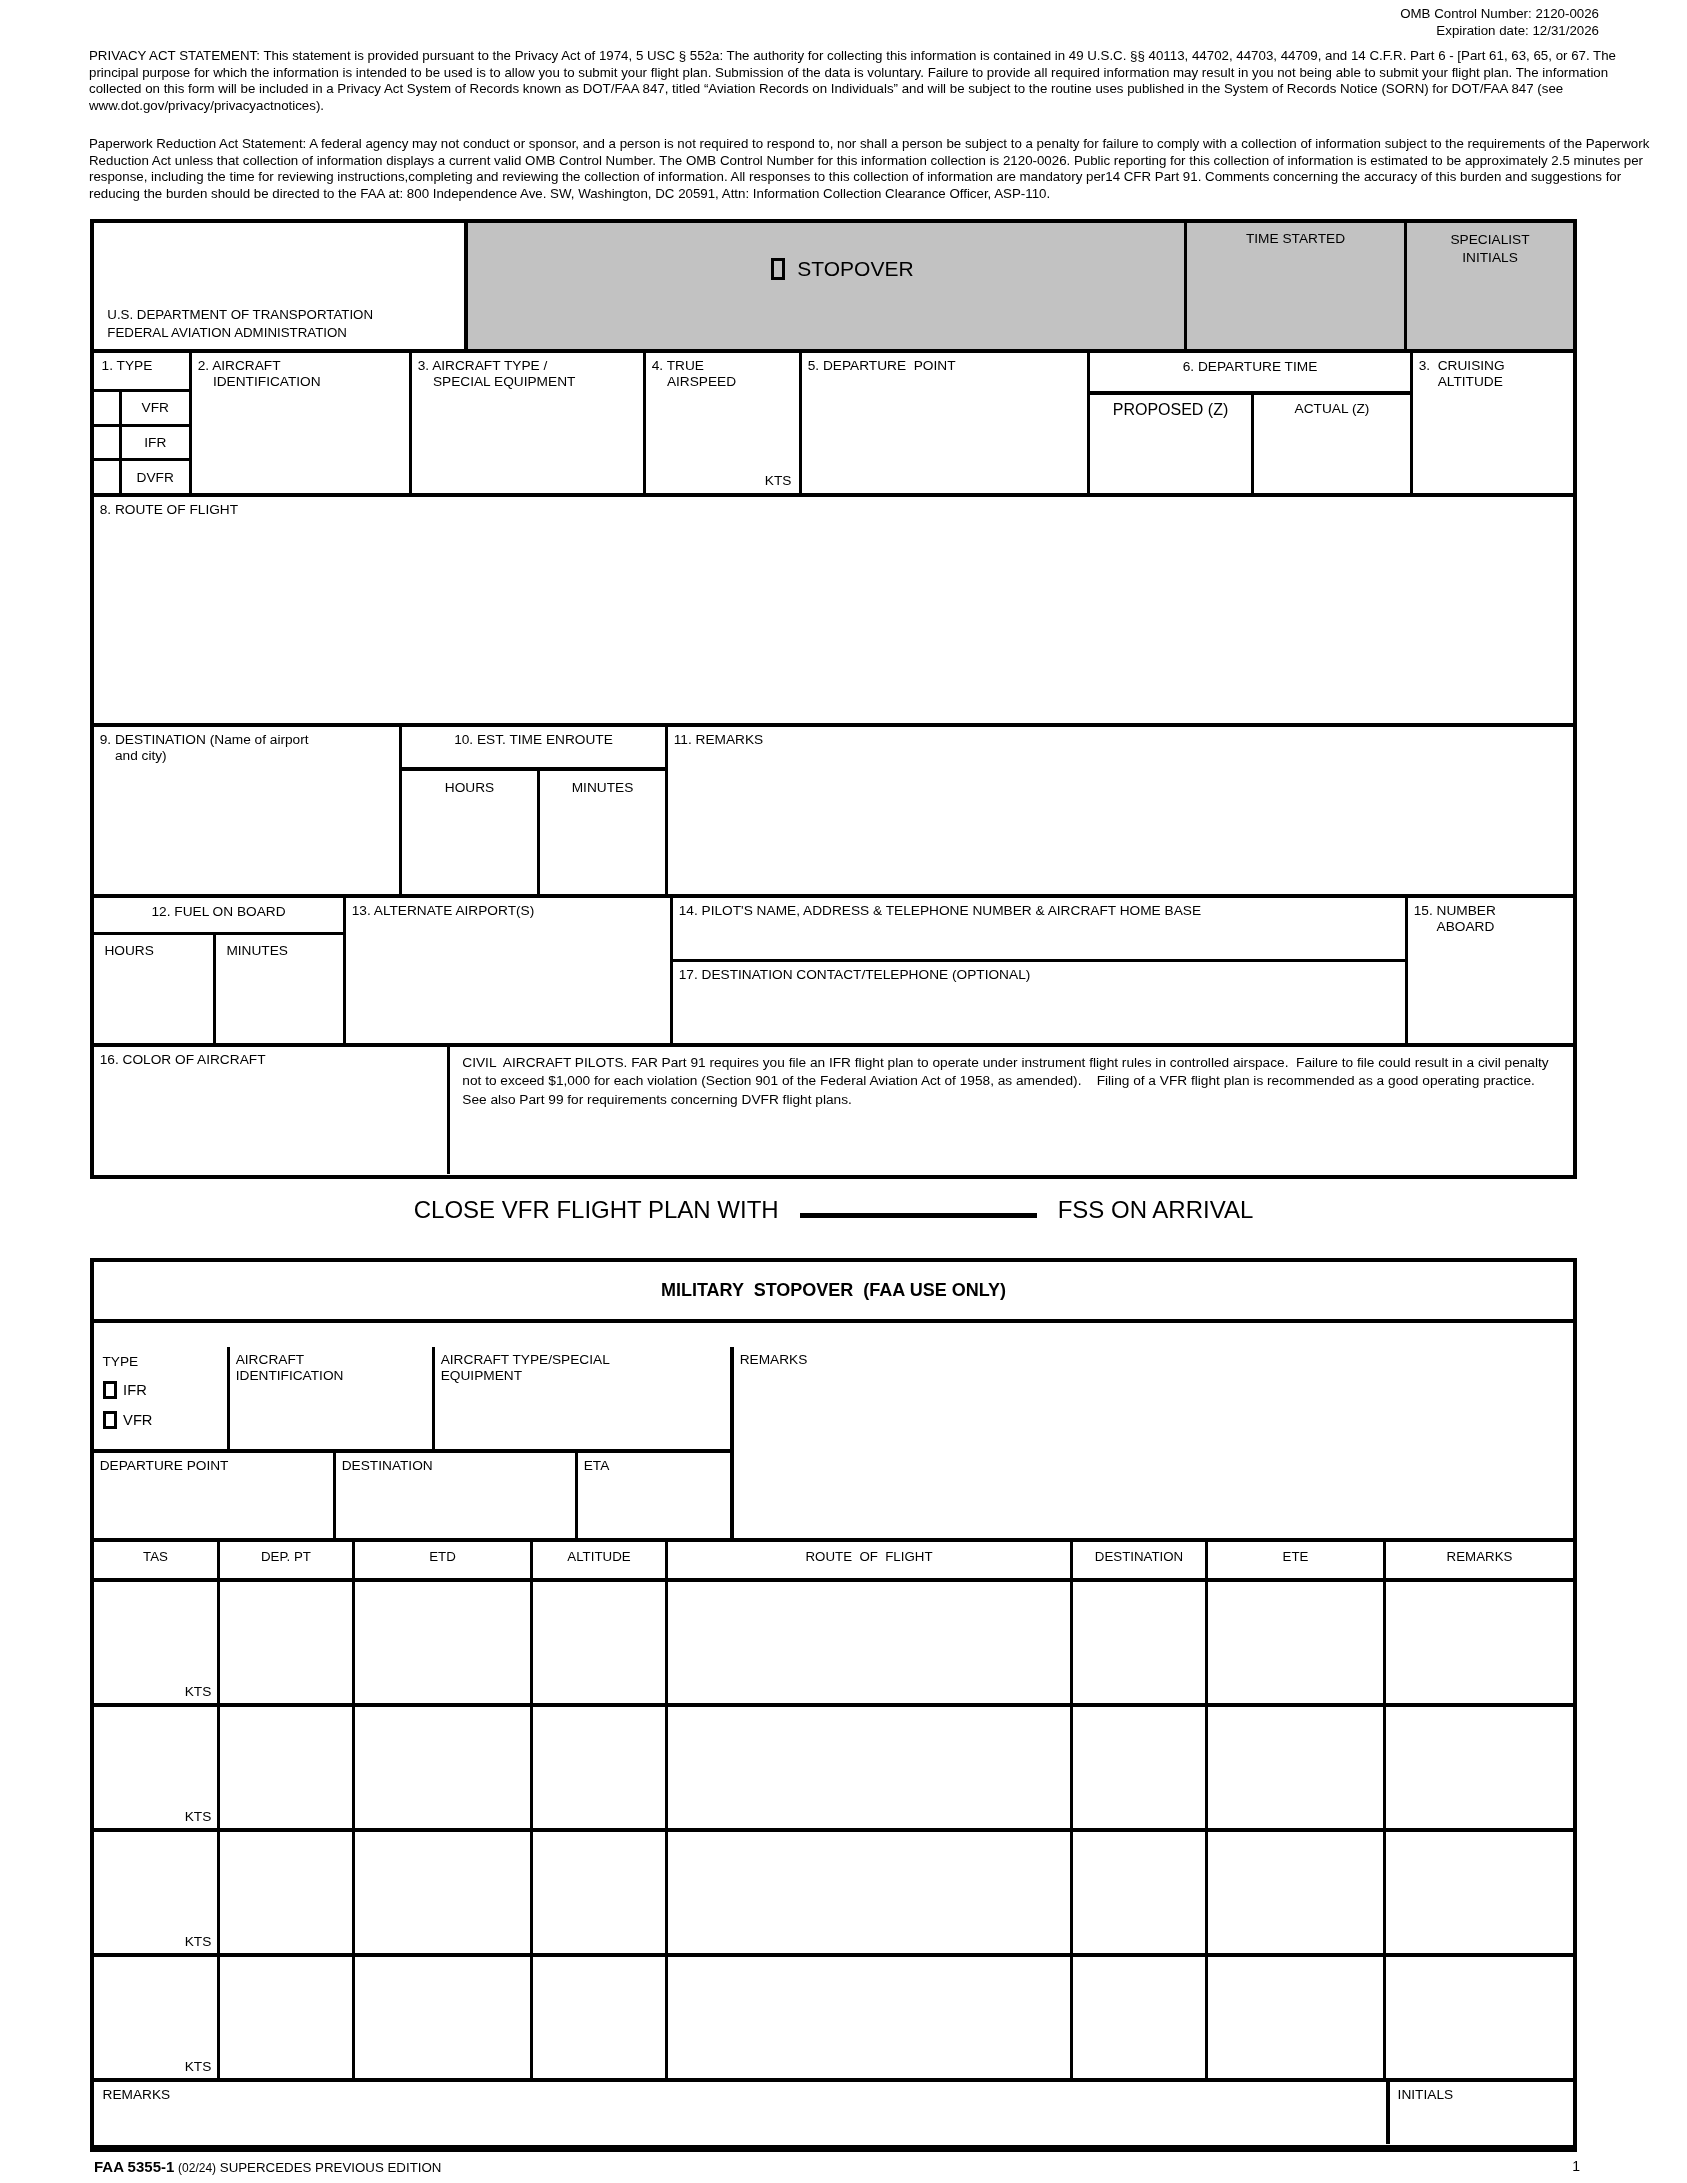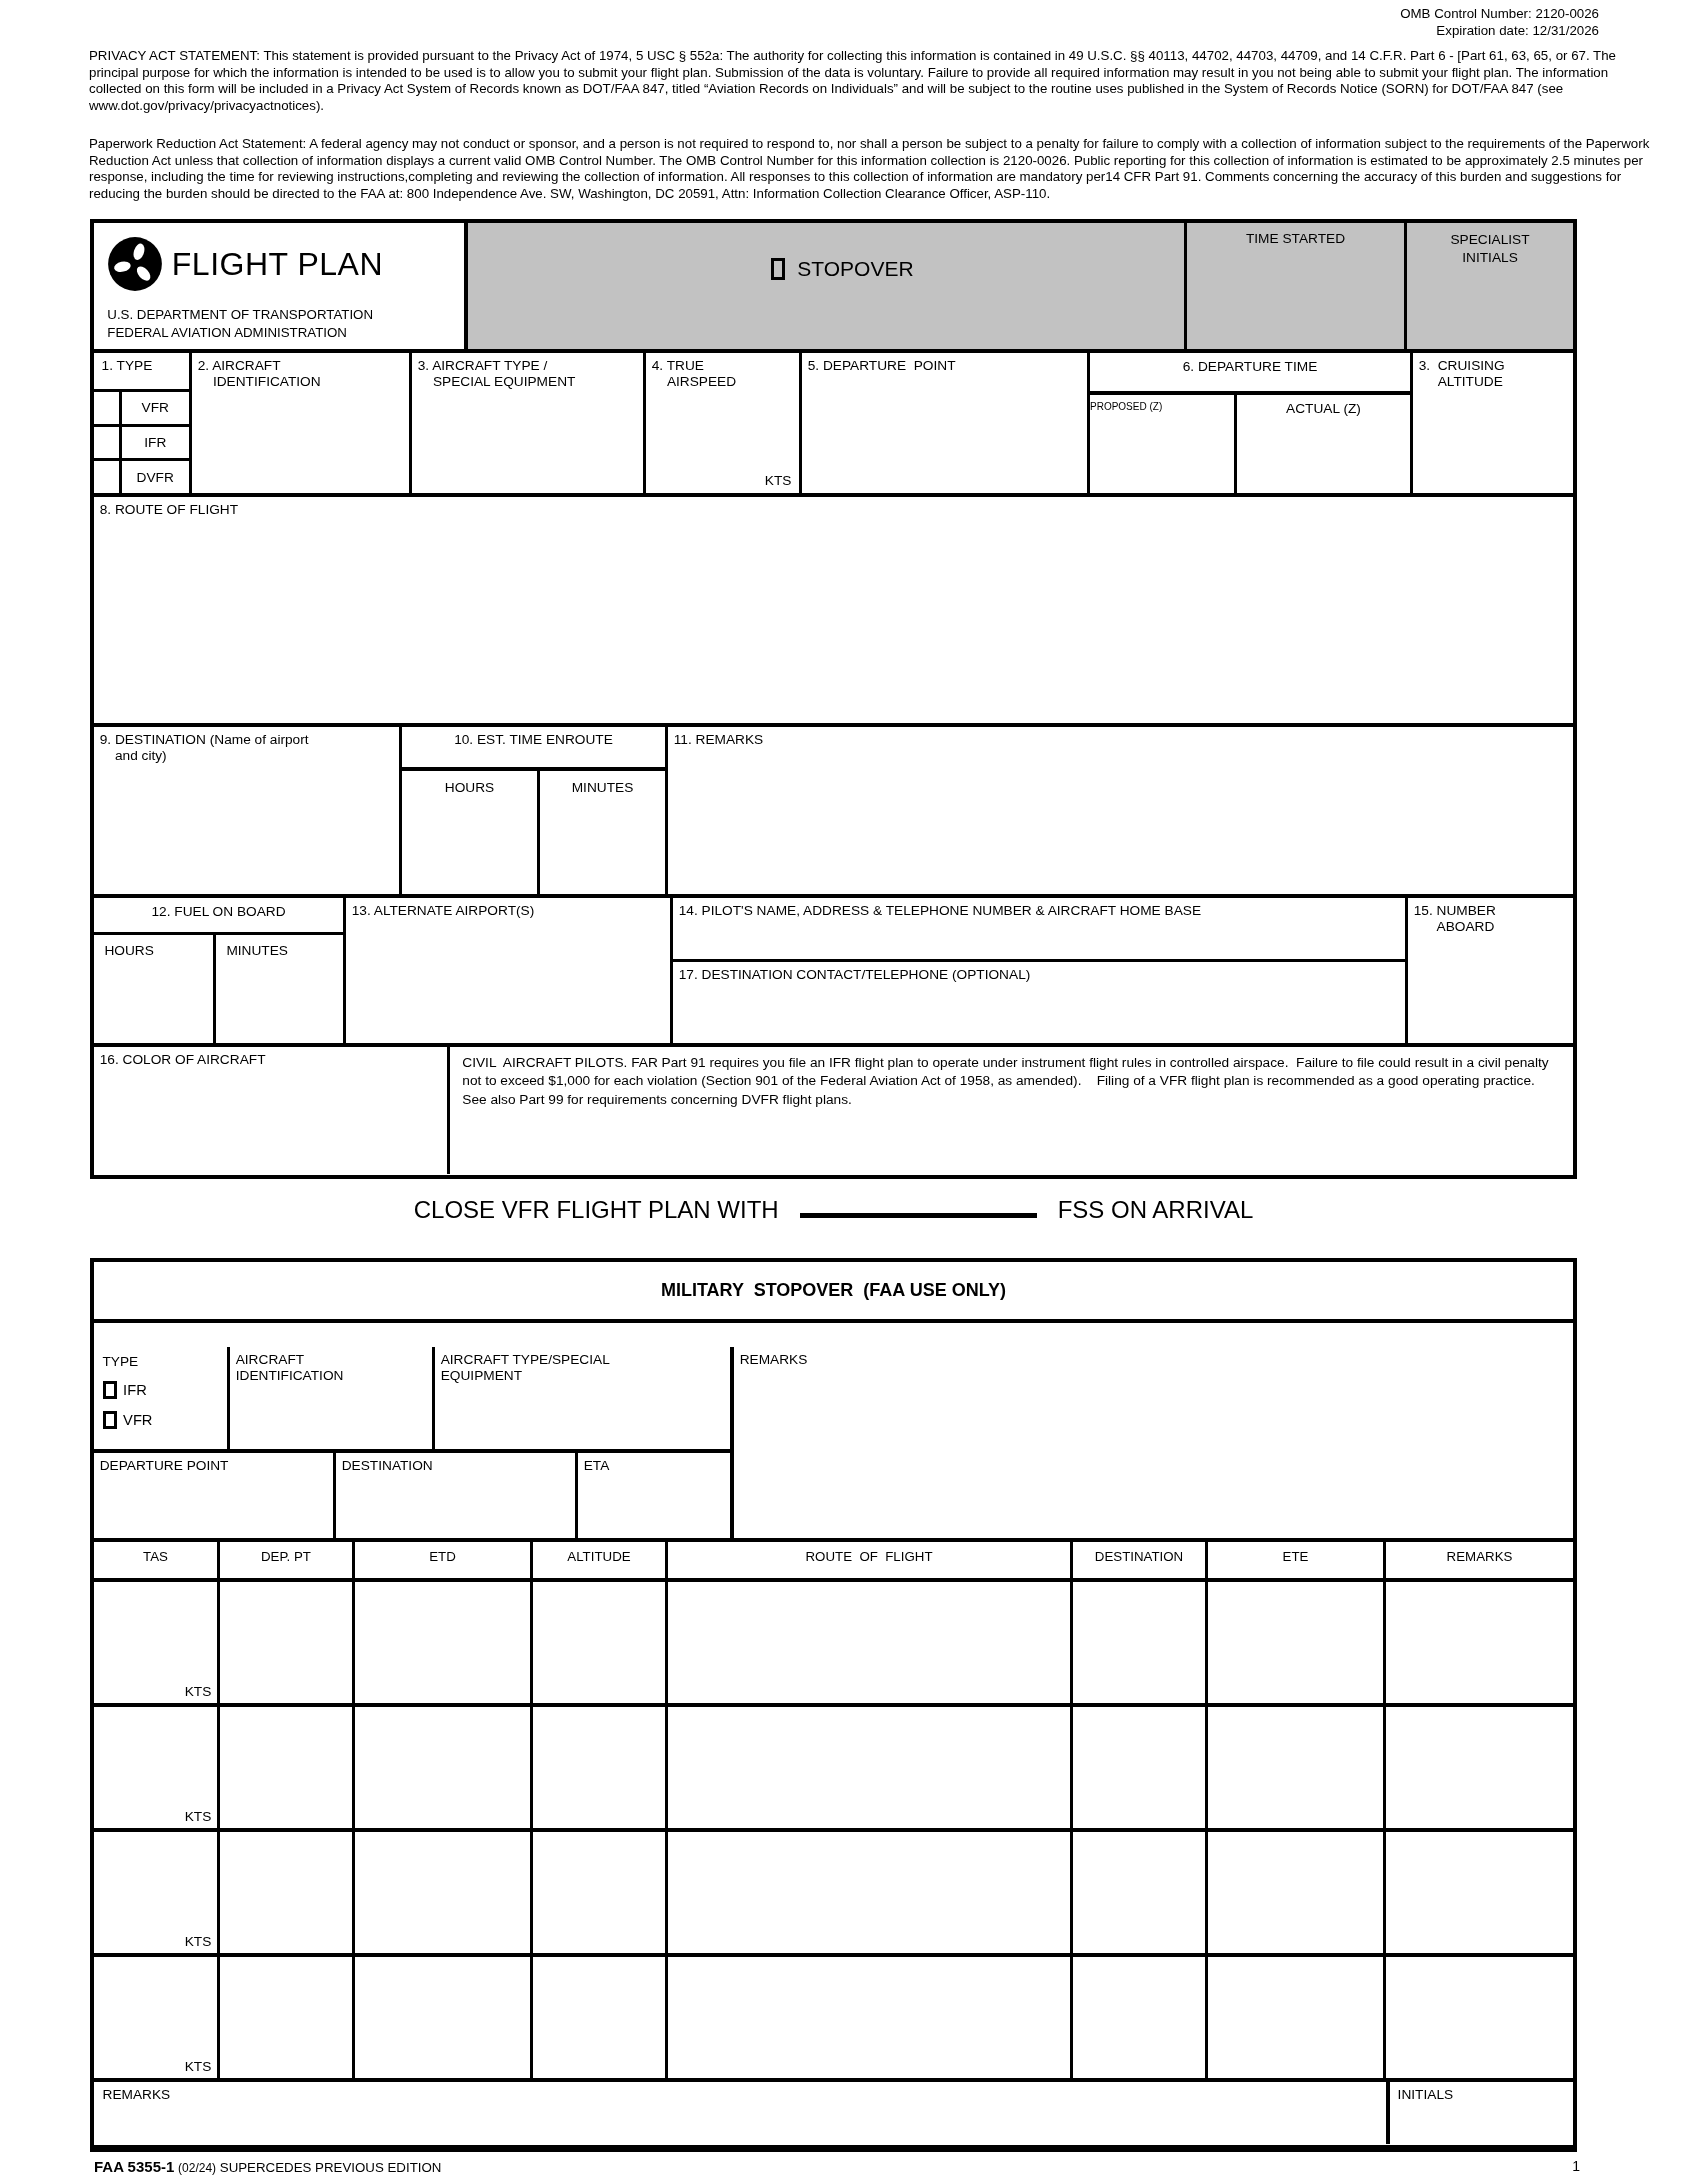--- a/index.html
+++ b/index.html
@@ -49,21 +49,21 @@
   .type-label { height:39px; border-bottom:3.8px solid #000; font-size:13.7px; padding:4.7px 0 0 7.6px; }
   .type-rows { flex:1; display:flex; flex-direction:column; }
   .type-row { flex:1; display:flex; }
   .type-row.bb { border-bottom:3.3px solid #000; }
   .cb-cell { width:27.5px; border-right:3.3px solid #000; }
   .type-name { flex:1; display:flex; align-items:center; justify-content:center; font-size:13.7px; }
   .c2 { width:220px; } .c3 { width:234px; } .c4 { width:156px; } .c5 { width:288px; } .c6 { width:323px; display:flex; flex-direction:column; }
   .kts-corner { position:absolute; right:7.6px; bottom:4.7px; font-size:13.7px; }
   .dt-label { height:42px; border-bottom:4.3px solid #000; text-align:center; font-size:13.7px; padding-top:5.7px; }
   .dt-sub { flex:1; display:flex; }
-  .dt-prop { width:147px; border-right:3.8px solid #000; text-align:left; font-size:10px; padding-top:5.7px; }
+  .dt-prop { width:164px; border-right:3.8px solid #000; text-align:center; font-size:16px; padding-top:5.7px; }
   .dt-act { flex:1; text-align:center; font-size:13.7px; padding-top:5.7px; }
 
   
   .row-route { top:274px; height:230px; border-bottom:4.3px solid #000; display:block; }
 
   
   .row-dest { top:504px; height:171px; border-bottom:4.3px solid #000; }
   .c9 { width:308px; } .c10 { width:266px; display:flex; flex-direction:column; }
   .ete-label { height:44px; border-bottom:4.3px solid #000; text-align:center; font-size:13.7px; padding-top:4.7px; }
   .hm-sub { flex:1; display:flex; }
@@ -137,32 +137,20 @@
     <div>Expiration date: 12/31/2026</div>
   </div>
 
   <div class="para privacy">PRIVACY ACT STATEMENT: This statement is provided pursuant to the Privacy Act of 1974, 5 USC § 552a:  The authority for collecting this information is contained in 49 U.S.C. §§ 40113, 44702, 44703, 44709, and 14 C.F.R. Part 6 - [Part 61, 63, 65, or 67.  The principal purpose for which the information is intended to be used is to allow you to submit your flight plan. Submission of the data is voluntary.  Failure to provide all required information may result in you not being able to submit your flight plan.  The information collected on this form will be included in a Privacy Act System of Records known as DOT/FAA 847, titled “Aviation Records on Individuals” and will be subject to the routine uses published in the System of Records Notice (SORN) for DOT/FAA 847 (see www.dot.gov/privacy/privacyactnotices).</div>
   <div class="para paperwork">Paperwork Reduction Act Statement: A federal agency may not conduct or sponsor, and a person is not required to respond to, nor shall a person be subject to a penalty for failure to comply with a collection of information subject to the requirements of the Paperwork Reduction Act unless that collection of information displays a current valid OMB Control Number.  The OMB Control Number for this information collection is 2120-0026.  Public reporting for this collection of information is estimated to be approximately 2.5 minutes per response, including the time for reviewing instructions,completing and reviewing the collection of information.  All responses to this collection of information are mandatory per14 CFR Part 91.  Comments concerning the accuracy of this burden and suggestions for reducing the burden should be directed to the FAA at: 800 Independence Ave. SW, Washington, DC 20591, Attn: Information Collection Clearance Officer, ASP-110.</div>
 
   <div class="civil-box">
 
     <div class="crow row-head">
       <div class="logo-cell">
-        <div class="logo-top">
-          <svg class="logo-svg" viewBox="0 0 100 100">
-            <circle cx="50" cy="50" r="48" fill="#000"></circle>
-            <g fill="#fff">
-              <ellipse cx="50" cy="27" rx="9" ry="15" transform="rotate(18 50 50)"></ellipse>
-              <ellipse cx="50" cy="27" rx="9" ry="15" transform="rotate(138 50 50)"></ellipse>
-              <ellipse cx="50" cy="27" rx="9" ry="15" transform="rotate(258 50 50)"></ellipse>
-            </g>
-            <circle cx="50" cy="50" r="7" fill="#000"></circle>
-          </svg>
-          <span class="form-title">FLIGHT PLAN</span>
-        </div>
         <div class="dept">
           <div>U.S. DEPARTMENT OF TRANSPORTATION</div>
           <div>FEDERAL AVIATION ADMINISTRATION</div>
         </div>
       </div>
       <div class="gray-cell">
         <div class="fu-line fu-line2">
           <span class="cbx cb-gap"></span>
           <span>STOPOVER</span>
         </div>

